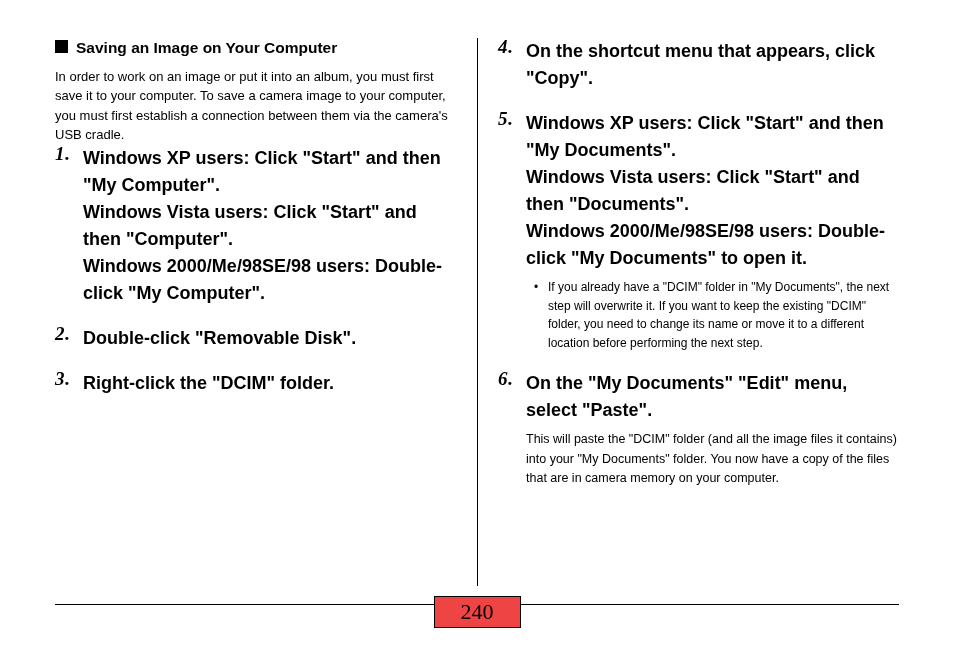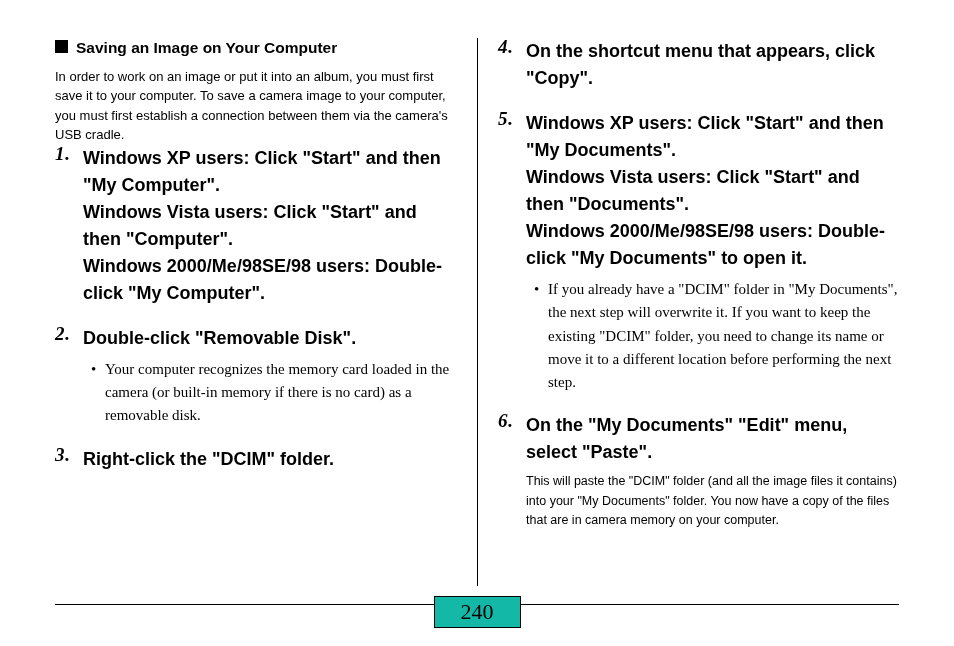--- a/index.html
+++ b/index.html
@@ -64,24 +64,23 @@
     font-style: normal;
   }
   .step-title {
     font-size: 18px;
     font-weight: bold;
     line-height: 1.5;
     margin-bottom: 6px;
   }
   .step-bullets {
     list-style: none;
-    font-size: 15px;
+    font-size: 12px;
     line-height: 1.55;
     padding-left: 12px;
-    font-family: Liberation Serif, serif;
   }
   .step-bullets li {
     position: relative;
     padding-left: 10px;
     margin-bottom: 4px;
   }
   .step-bullets li::before {
     content: "•";
     position: absolute;
     left: -4px;
@@ -105,21 +104,21 @@
     left: 0;
     right: 0;
     height: 1px;
     background: #000;
   }
   .page-num-box {
     position: relative;
     margin: 0 auto;
     border: 1px solid #000;
     padding: 2px 26px;
-    background: #14b8a6;
+    background: #ef4444;
     font-family: "Times New Roman", serif;
     font-size: 22px;
     z-index: 1;
   }
   .footer-text {
     position: absolute;
     right: 0;
     top: 18px;
     font-size: 12px;
     letter-spacing: 0.3px;
@@ -144,23 +143,20 @@
       <div class="step-title">
         <span>Windows XP users: Click "Start" and then "My Computer".</span><br>
         <span>Windows Vista users: Click "Start" and then "Computer".</span><br>
         <span>Windows 2000/Me/98SE/98 users: Double-click "My Computer".</span>
       </div>
     </div>
 
     <div class="step">
       <span class="step-num">2</span>
       <div class="step-title">Double-click "Removable Disk".</div>
-      <ul class="step-bullets">
-        <li>Your computer recognizes the memory card loaded in the camera (or built-in memory if there is no card) as a removable disk.</li>
-      </ul>
     </div>
 
     <div class="step">
       <span class="step-num">3</span>
       <div class="step-title">Right-click the "DCIM" folder.</div>
     </div>
 
   </div>
 
   <div class="column right">

